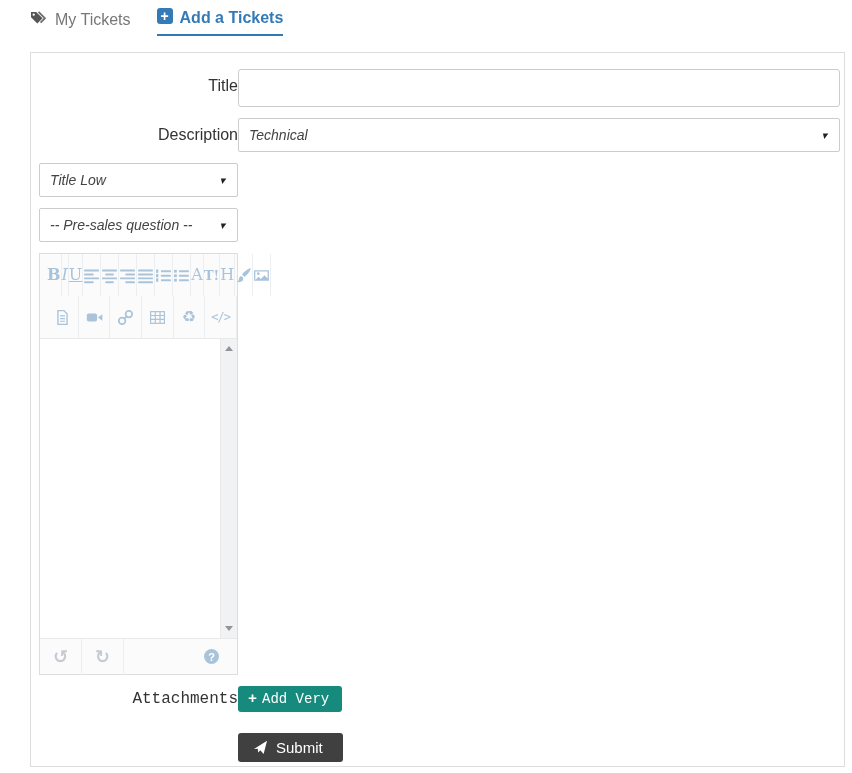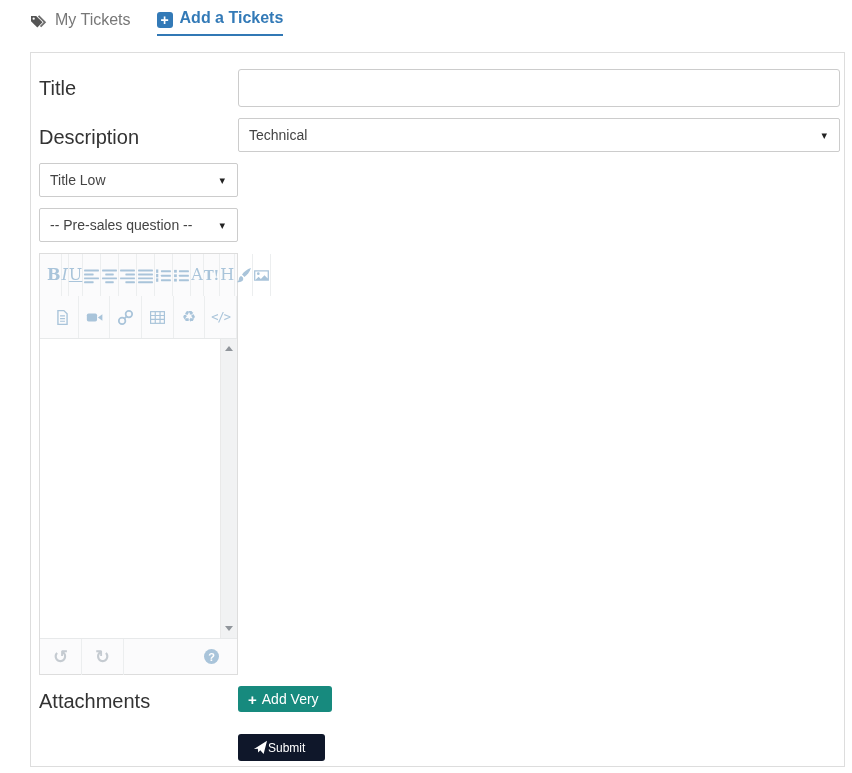--- a/index.html
+++ b/index.html
@@ -4,37 +4,37 @@
 <style>
   * { box-sizing: border-box; }
   html,body { margin:0; padding:0; }
   body {
     width:852px; height:773px; overflow:hidden;
     background:#fff; font-family:"Liberation Sans", sans-serif;
     -webkit-font-smoothing:antialiased;
   }
   
   .tabs { display:flex; align-items:flex-end; gap:26px; padding:8px 0 0 30px; }
-  .tab { display:flex; align-items:flex-end; gap:7px; font-size:16px; line-height:20px;
+  .tab { display:flex; align-items:flex-start; gap:7px; font-size:16px; line-height:20px;
          padding-bottom:6px; cursor:pointer; }
   .tab.inactive { color:#777; }
   .tab.active { color:#337ab7; font-weight:bold; border-bottom:2px solid #3178b5; }
   .plus-square { width:16px; height:16px; background:#337ab7; border-radius:3px; color:#fff;
                  font-size:14px; font-weight:bold; display:flex; align-items:center;
                  justify-content:center; line-height:1; }
   
   .panel { margin:16px 0 0 30px; width:815px; height:715px;
            border:1px solid #ddd; background:#fff; padding:16px 4px 6px 8px; }
   .row { display:grid; grid-template-columns:199px 1fr; margin-bottom:11px; }
-  .lbl { font-size:20px; color:#333; padding-top:8px; }
+  .lbl { font-size:16px; color:#333; padding-top:8px;text-align:right; }
   .text-input { width:100%; height:38px; border:1px solid #ccc; border-radius:3px;
                 padding:0 10px; font-size:14px; color:#333; outline:none; }
   .select { height:34px; border:1px solid #ccc; border-radius:2px; background:#fff;
             display:flex; align-items:center; justify-content:space-between;
-            padding:0 12px 0 10px; font-size:14px; color:#444; cursor:pointer; }
+            padding:0 12px 0 10px; font-size:14px; color:#444; cursor:pointer;font-style:italic; }
   .select .arrow { font-size:11px; color:#222; }
   
   .editor { border:1px solid #ddd; background:#fbfbfc; }
   .tb-row { display:flex; padding-left:7px; }
   .tb-btn { width:42px; height:42px; display:flex; align-items:center; justify-content:center;
             border-right:1px solid #eceeef; color:#a9c4da; cursor:pointer; }
   .glyph { font-family:"DejaVu Serif", serif; font-size:16px; line-height:1; }
   .glyph-bold { font-weight:bold; }
   .glyph-italic { font-style:italic; }
   .glyph-underline { text-decoration:underline; }
@@ -51,28 +51,28 @@
   .sb-up   { top:7px;    border-bottom:5px solid #90959b; }
   .sb-down { bottom:7px; border-top:5px solid #90959b; }
   .editor-footer { display:flex; align-items:center; height:36px; background:#fbfbfc;
                    border-top:1px solid #e7e9ea; }
   .ft-btn { width:42px; height:36px; display:flex; align-items:center; justify-content:center;
             border-right:1px solid #eceeef; color:#c5cbd1; cursor:pointer; }
   .help-circle { margin-left:auto; margin-right:18px; width:15px; height:15px; border-radius:50%;
                  background:#a9c4da; color:#fff; font-size:11px; font-weight:bold;
                  display:flex; align-items:center; justify-content:center; cursor:pointer; }
   
-  .attach-row { margin-top:10px; }
+  .attach-row { margin-top:10px;font-family:Liberation Mono, monospace; }
   .btn-add-files { display:inline-flex; align-items:center; gap:5px; background:#178a7e;
                    color:#fff; font-size:14px; border:none; border-radius:3px;
                    padding:5px 13px 5px 10px; cursor:pointer; font-family:inherit; }
   .btn-add-files .plus { font-weight:bold; font-size:15px; line-height:1; }
   .submit-row { margin-top:21px; }
-  .btn-submit { display:inline-flex; align-items:center; background:#0f172a;
-                color:#fff; font-size:12px; border:none; border-radius:3px;
+  .btn-submit { display:inline-flex; align-items:center; gap:8px; background:#404040;
+                color:#fff; font-size:15px; border:none; border-radius:3px;
                 padding:6px 20px 6px 15px; cursor:pointer; font-family:inherit; }
 </style>
 </head>
 <body>
 
 <div class="tabs">
   <div class="tab inactive">
     <span style="display:flex;">
       <svg width="18" height="16" viewBox="0 0 18 16" fill="#555" xmlns="http://www.w3.org/2000/svg">
         <path d="M9.2,1.2 L16.2,8.2 L11.2,13.2 L9.9,11.9 L13.6,8.2 L7.9,2.5 Z" opacity="0.85"></path>

